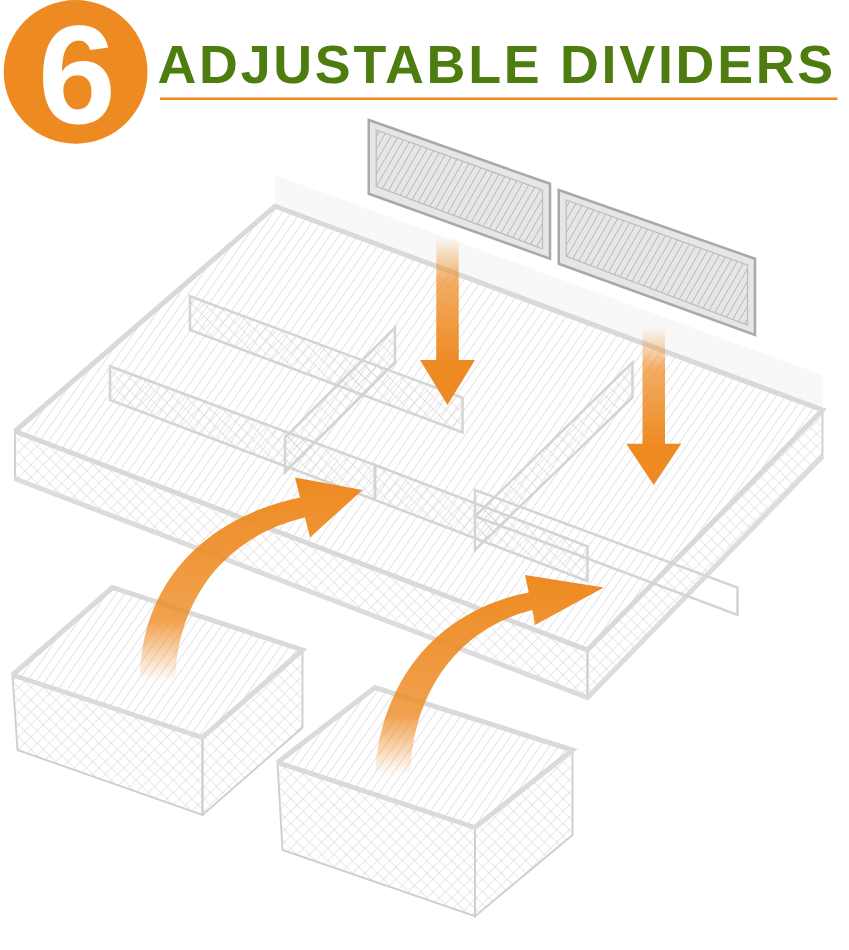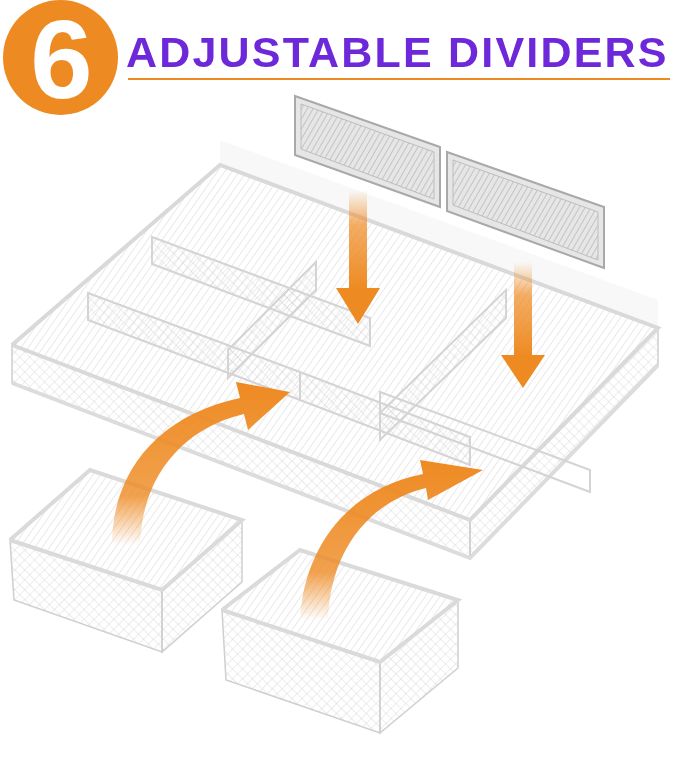--- a/index.html
+++ b/index.html
@@ -5,21 +5,21 @@
     html, body { margin: 0; padding: 0; background: #ffffff; }
     body { width: 679px; height: 760px; overflow: hidden; position: relative;
            font-family: "Liberation Sans", sans-serif; }
     .header { position: absolute; left: 0; top: 0; width: 679px; height: 120px; }
     .badge { position: absolute; left: 3px; top: 0; width: 115px; height: 115px;
              border-radius: 50%; background: #ee8a22; display: flex;
              align-items: center; justify-content: center; }
     .badge-num { color: #ffffff; font-weight: bold; font-size: 112px;
                  line-height: 1; margin-top: 4px; letter-spacing: -2px;
                  font-family: "Liberation Sans", sans-serif; }
-    .title { position: absolute; left: 126px; top: 28px; color: #6d28d9;
+    .title { position: absolute; left: 126px; top: 28px; color: #4d7c0f;
              font-weight: bold; font-size: 43px; letter-spacing: 2.2px;
              line-height: 48px; white-space: nowrap;
              font-family: "Liberation Sans", sans-serif; }
     .underline { position: absolute; left: 128px; top: 78px; width: 542px; height: 2px;
                  background: #ee8a22; }
     svg.scene { position: absolute; left: 0; top: 0; }
   </style>
 </head>
 <body>
 

